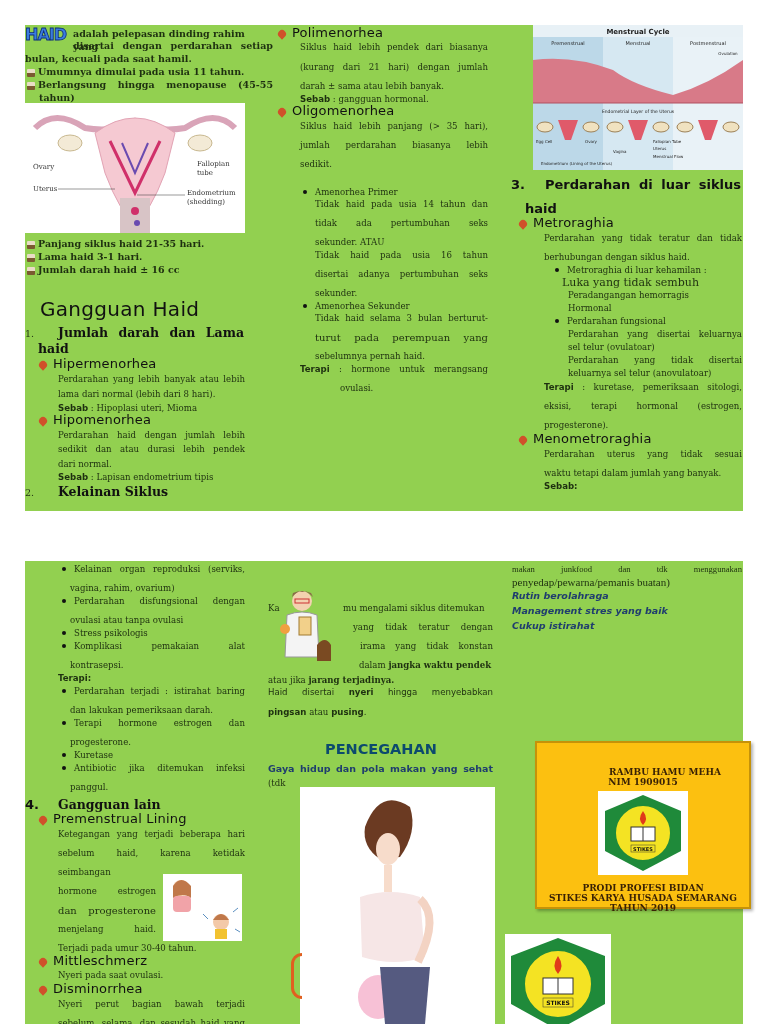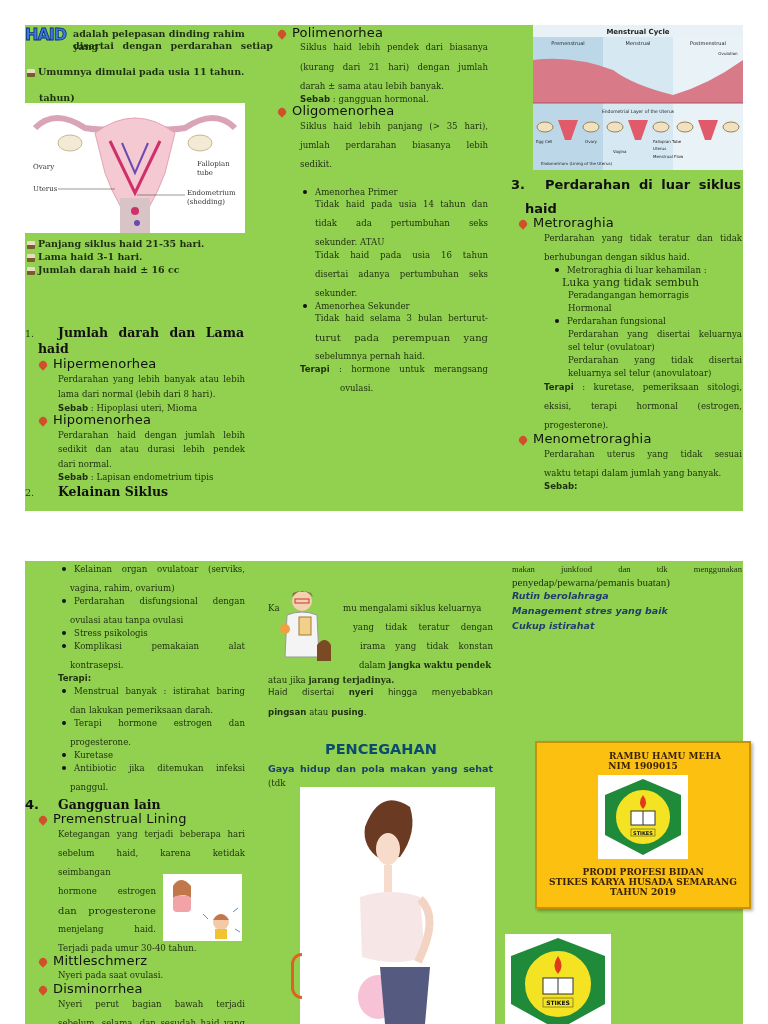--- a/index.html
+++ b/index.html
@@ -26,21 +26,23 @@
   .card .cline { font-family:"DejaVu Serif", serif; font-weight:bold; font-size:9px; color:#3a2205; text-align:center; }
 </style>
 </head>
 <body>
 
 <div id="page1" class="page">
 
   <div class="logo-haid">HAID</div>
   <div class="abs txt bold" style="left:48px; top:2px; width:200px;">adalah pelepasan dinding rahim yang</div>
   <div class="abs txt bold just" style="left:48px; top:14px; width:200px;">disertai dengan perdarahan setiap</div>
+  <div class="abs txt bold" style="left:0px; top:27px; width:250px;">bulan, kecuali pada saat hamil.</div>
   <div class="abs txt bold" style="left:2px; top:40px; width:248px;"><span class="bullet-sm"></span><span>Umumnya dimulai pada usia 11 tahun.</span></div>
+  <div class="abs txt bold just" style="left:2px; top:53px; width:246px;"><span class="bullet-sm"></span><span>Berlangsung hingga menopause (45-55</span></div>
   <div class="abs txt bold" style="left:14px; top:66px;">tahun)</div>
 
   <div class="img-box" style="left:0px; top:78px; width:220px; height:130px;">
     <svg width="220" height="130" viewBox="0 0 220 130">
       <path d="M10 25 Q30 5 60 25 Q90 30 110 18 Q130 30 160 25 Q190 5 210 25" fill="none" stroke="#d9a4b8" stroke-width="6"></path>
       <path d="M70 30 Q110 0 150 30 L140 70 Q125 110 110 120 Q95 110 80 70 Z" fill="#f5c9d2" stroke="#e2a3b4"></path>
       <path d="M85 38 L110 90 L135 38" fill="none" stroke="#d0306a" stroke-width="3"></path>
       <path d="M97 40 L110 70 L123 40" fill="none" stroke="#6a4bb0" stroke-width="2"></path>
       <rect x="95" y="95" width="30" height="35" fill="#d8c4c6"></rect>
       <circle cx="110" cy="108" r="4" fill="#d0306a"></circle>
@@ -55,20 +57,21 @@
       <text x="162" y="92" font-size="7" font-family="DejaVu Serif" fill="#333">Endometrium</text>
       <text x="162" y="101" font-size="7" font-family="DejaVu Serif" fill="#333">(shedding)</text>
       <line x1="112" y1="92" x2="160" y2="92" stroke="#333" stroke-width="0.5"></line>
     </svg>
   </div>
 
   <div class="abs txt bold" style="left:2px; top:212px;"><span class="bullet-sm"></span><span>Panjang siklus haid 21-35 hari.</span></div>
   <div class="abs txt bold" style="left:2px; top:225px;"><span class="bullet-sm"></span><span>Lama haid 3-1 hari.</span></div>
   <div class="abs txt bold" style="left:2px; top:238px;"><span class="bullet-sm"></span><span>Jumlah darah haid ± 16 cc</span></div>
 
+  <div class="abs sans" style="left:15px; top:272px; font-size:20px; color:#111; letter-spacing:0.3px;">Gangguan Haid</div>
 
   <div class="abs txt" style="left:0px; top:302px;">1.</div>
   <div class="abs h-num just" style="left:33px; top:300px; width:186px; font-family:'DejaVu Serif',serif; font-size:12.5px;">Jumlah darah dan Lama</div>
   <div class="abs h-num" style="left:13px; top:316px; font-family:'DejaVu Serif',serif; font-size:12.5px;">haid</div>
 
   <div class="abs h-sub" style="left:14px; top:331px;"><span class="flower"></span><span>Hipermenorhea</span></div>
   <div class="abs txt just" style="left:33px; top:348px; width:187px; font-size:8.6px;">Perdarahan yang lebih banyak atau lebih</div>
   <div class="abs txt" style="left:33px; top:363px; font-size:8.6px;">lama dari normal (lebih dari 8 hari).</div>
   <div class="abs txt" style="left:33px; top:377px; font-size:8.6px;"><span class="bold sans">Sebab</span> <span>: Hipoplasi uteri, Mioma</span></div>
 
@@ -163,30 +166,30 @@
   <div class="abs txt" style="left:519px; top:394px; font-size:8.6px;text-align:right;">progesterone).</div>
 
   <div class="abs h-sub" style="left:494px; top:406px;"><span class="flower"></span><span>Menometroraghia</span></div>
   <div class="abs txt just" style="left:519px; top:423px; width:198px; font-size:8.6px;">Perdarahan uterus yang tidak sesuai</div>
   <div class="abs txt" style="left:519px; top:442px; font-size:8.6px;">waktu tetapi dalam jumlah yang banyak.</div>
   <div class="abs txt bold sans" style="left:519px; top:455px; font-size:8.6px;">Sebab:</div>
 </div>
 
 <div id="page2" class="page">
 
-  <div class="abs txt just" style="left:33px; top:2px; width:187px; font-size:8.6px;"><span class="dot"></span><span>Kelainan organ ovulatoar (serviks,</span></div>
+  <div class="abs txt just" style="left:33px; top:2px; width:187px; font-size:8.6px;"><span class="dot"></span><span>Kelainan organ reproduksi (serviks,</span></div>
   <div class="abs txt" style="left:45px; top:21px; font-size:8.6px;">vagina, rahim, ovarium)</div>
   <div class="abs txt just" style="left:33px; top:34px; width:187px; font-size:8.6px;"><span class="dot"></span><span>Perdarahan disfungsional dengan</span></div>
   <div class="abs txt" style="left:45px; top:53px; font-size:8.6px;">ovulasi atau tanpa ovulasi</div>
   <div class="abs txt" style="left:33px; top:66px; font-size:8.6px;"><span class="dot"></span><span>Stress psikologis</span></div>
   <div class="abs txt just" style="left:33px; top:79px; width:187px; font-size:8.6px;"><span class="dot"></span><span>Komplikasi pemakaian alat</span></div>
   <div class="abs txt" style="left:45px; top:98px; font-size:8.6px;">kontrasepsi.</div>
 
   <div class="abs txt bold sans" style="left:33px; top:111px; font-size:8.6px;">Terapi:</div>
-  <div class="abs txt just" style="left:33px; top:124px; width:187px; font-size:8.6px;"><span class="dot"></span><span>Menstrual banyak : istirahat baring</span></div>
+  <div class="abs txt just" style="left:33px; top:124px; width:187px; font-size:8.6px;"><span class="dot"></span><span>Perdarahan terjadi : istirahat baring</span></div>
   <div class="abs txt" style="left:45px; top:143px; font-size:8.6px;">dan lakukan pemeriksaan darah.</div>
   <div class="abs txt just" style="left:33px; top:156px; width:187px; font-size:8.6px;"><span class="dot"></span><span>Terapi hormone estrogen dan</span></div>
   <div class="abs txt" style="left:45px; top:175px; font-size:8.6px;">progesterone.</div>
   <div class="abs txt" style="left:33px; top:188px; font-size:8.6px;"><span class="dot"></span><span>Kuretase</span></div>
   <div class="abs txt just" style="left:33px; top:201px; width:187px; font-size:8.6px;"><span class="dot"></span><span>Antibiotic jika ditemukan infeksi</span></div>
   <div class="abs txt" style="left:45px; top:220px; font-size:8.6px;">panggul.</div>
 
   <div class="abs h-num" style="left:0px; top:236px;">4.</div>
   <div class="abs h-num" style="left:33px; top:236px; font-family:'DejaVu Serif',serif; font-size:12.5px;">Gangguan lain</div>
 
@@ -227,21 +230,21 @@
       <circle cx="25" cy="14" r="10" fill="#f3d2b0"></circle>
       <path d="M15 10 Q25 -2 36 10 L34 6 Q25 2 16 6 Z" fill="#8a6a4a"></path>
       <rect x="18" y="12" width="14" height="4" fill="none" stroke="#c33" stroke-width="1"></rect>
       <path d="M10 28 Q25 22 40 28 L42 70 L8 70 Z" fill="#f4f4f4" stroke="#999"></path>
       <rect x="22" y="30" width="12" height="18" fill="#f2d08a" stroke="#a07a30"></rect>
       <circle cx="8" cy="42" r="5" fill="#f0a040"></circle>
       <path d="M40 58 Q48 48 54 58 L54 74 L40 74 Z" fill="#7a4a22"></path>
     </svg>
   </div>
   <div class="abs txt" style="left:243px; top:41px; font-size:8.6px;">Ka</div>
-  <div class="abs txt" style="left:318px; top:41px; font-size:8.6px;">mu mengalami siklus keluarnya</div>
+  <div class="abs txt" style="left:318px; top:41px; font-size:8.6px;">mu mengalami siklus ditemukan</div>
   <div class="abs txt just" style="left:328px; top:60px; width:140px; font-size:8.6px;">yang tidak teratur dengan</div>
   <div class="abs txt just" style="left:335px; top:79px; width:133px; font-size:8.6px;">irama yang tidak konstan</div>
   <div class="abs txt" style="left:334px; top:98px; font-size:8.6px;"><span>dalam</span> <span class="bold">jangka waktu pendek</span></div>
   <div class="abs txt" style="left:243px; top:113px; font-size:8.6px;"><span>atau jika</span> <span class="bold">jarang terjadinya.</span></div>
   <div class="abs txt just" style="left:243px; top:125px; width:225px; font-size:8.6px;"><span class="sans">Haid disertai</span> <span class="bold sans">nyeri</span> <span class="sans">hingga menyebabkan</span></div>
   <div class="abs txt" style="left:243px; top:145px; font-size:8.6px;"><span class="bold sans">pingsan</span> <span>atau</span> <span class="bold sans">pusing</span><span>.</span></div>
 
   <div class="abs sans" style="left:300px; top:180px; font-size:14.5px; font-weight:bold; color:#0c4a6e;">PENCEGAHAN</div>
   <div class="abs blue-note just" style="left:243px; top:202px; width:225px; font-style:normal;">Gaya hidup dan pola makan yang sehat</div>
   <div class="abs txt" style="left:243px; top:216px; font-size:8.6px;">(tdk</div>
@@ -259,21 +262,21 @@
   </div>
   <div class="abs" style="left:266px; top:392px; width:8px; height:40px; border:3px solid #e06020; border-right:none; border-radius:12px 0 0 12px;"></div>
 
   <div class="abs txt just" style="left:487px; top:2px; width:230px; font-size:8.6px; font-family:'Liberation Serif',serif;">makan junkfood dan tdk menggunakan</div>
   <div class="abs txt" style="left:487px; top:15px; font-size:11px; font-family:Liberation Serif, serif;text-align:center;">penyedap/pewarna/pemanis buatan)</div>
   <div class="abs blue-note" style="left:487px; top:29px;">Rutin berolahraga</div>
   <div class="abs blue-note" style="left:487px; top:44px;">Management stres yang baik</div>
   <div class="abs blue-note" style="left:487px; top:59px;">Cukup istirahat</div>
 
   <div class="card" style="left:510px; top:180px; width:212px; height:164px;">
-    <div class="cline" style="margin-top:8px;padding-left:44px;">RAMBU HAMU MEHA</div>
+    <div class="cline" style="margin-top:24px;padding-left:44px;">RAMBU HAMU MEHA</div>
     <div class="cline">NIM 1909015</div>
     <div style="margin:4px auto 0; width:90px; height:84px; background:#fff; display:flex; align-items:center; justify-content:center;">
       <svg width="84" height="80" viewBox="0 0 84 80">
         <polygon points="42,2 80,18 80,58 42,78 4,58 4,18" fill="#1f8a3a"></polygon>
         <circle cx="42" cy="40" r="28" fill="#f4e323" stroke="#1f8a3a" stroke-width="2"></circle>
         <path d="M42 18 Q48 26 42 32 Q36 26 42 18" fill="#e03a1a"></path>
         <rect x="30" y="34" width="24" height="14" fill="#fff" stroke="#333"></rect>
         <line x1="42" y1="34" x2="42" y2="48" stroke="#333"></line>
         <rect x="30" y="52" width="24" height="7" fill="#f4e323" stroke="#333" stroke-width="0.5"></rect>
         <text x="42" y="58" text-anchor="middle" font-size="5" font-family="DejaVu Sans" font-weight="bold" fill="#111">STIKES</text>

